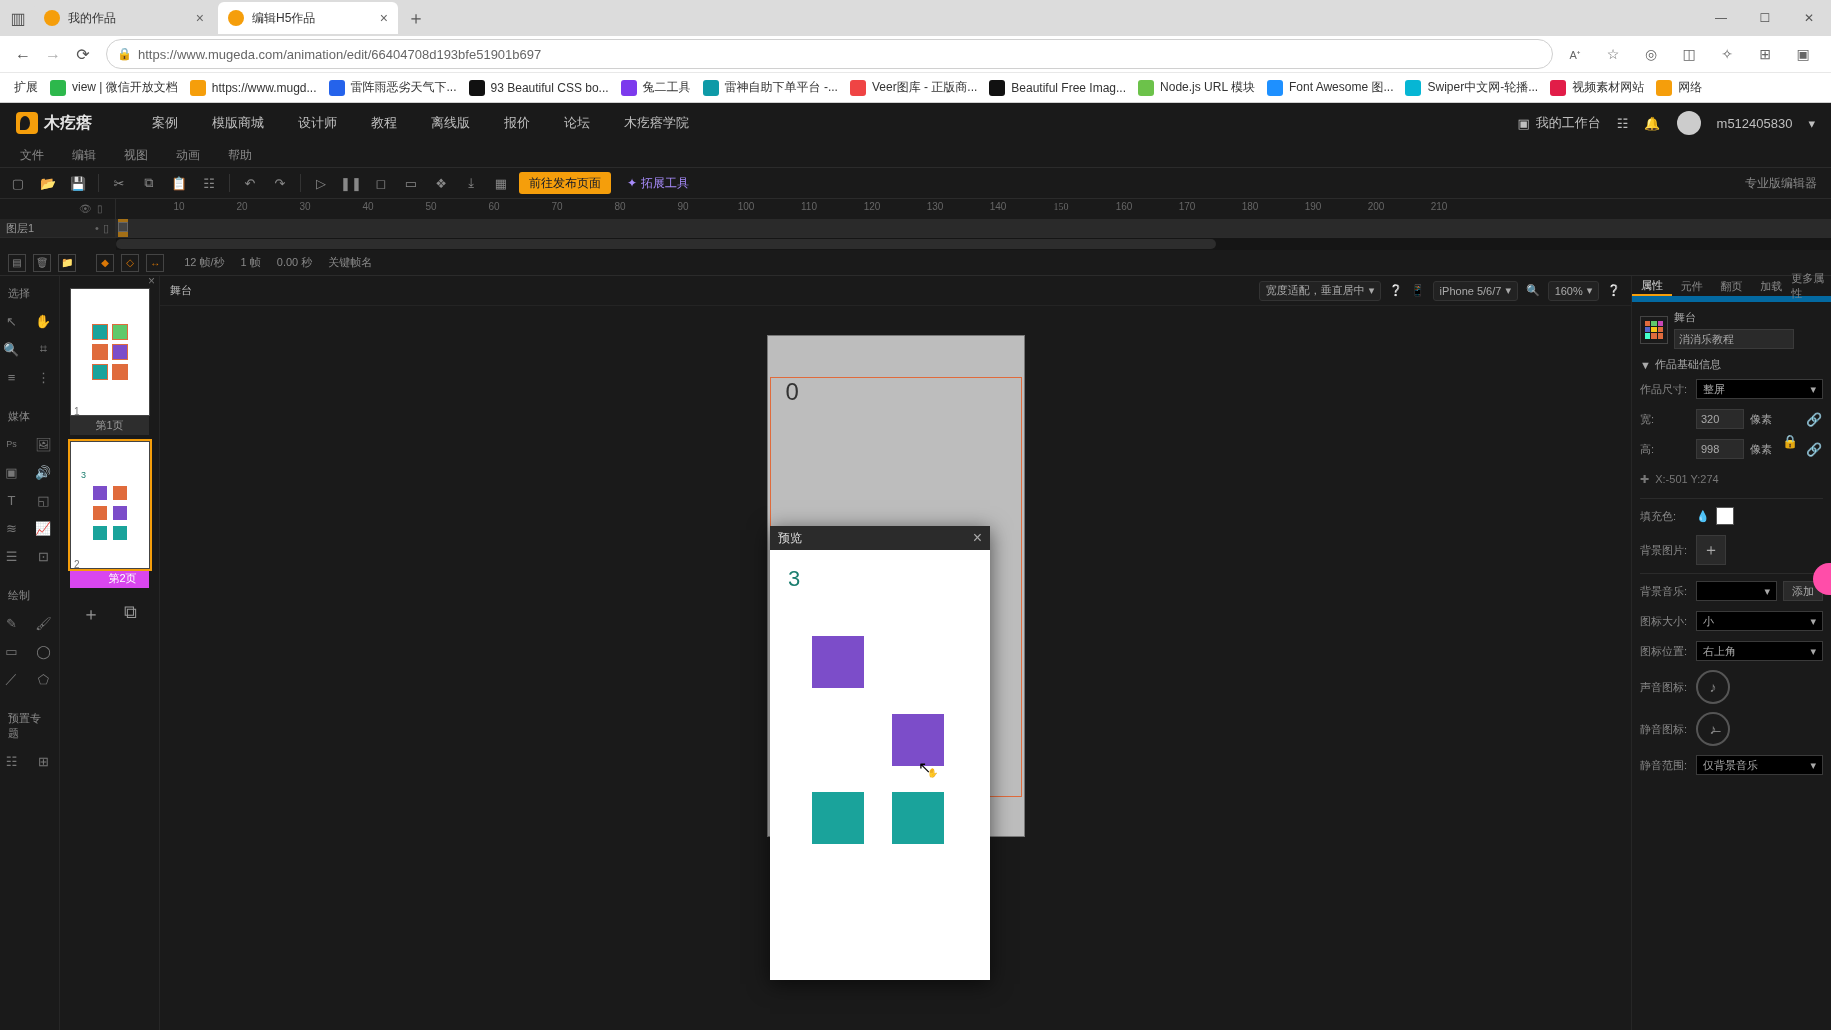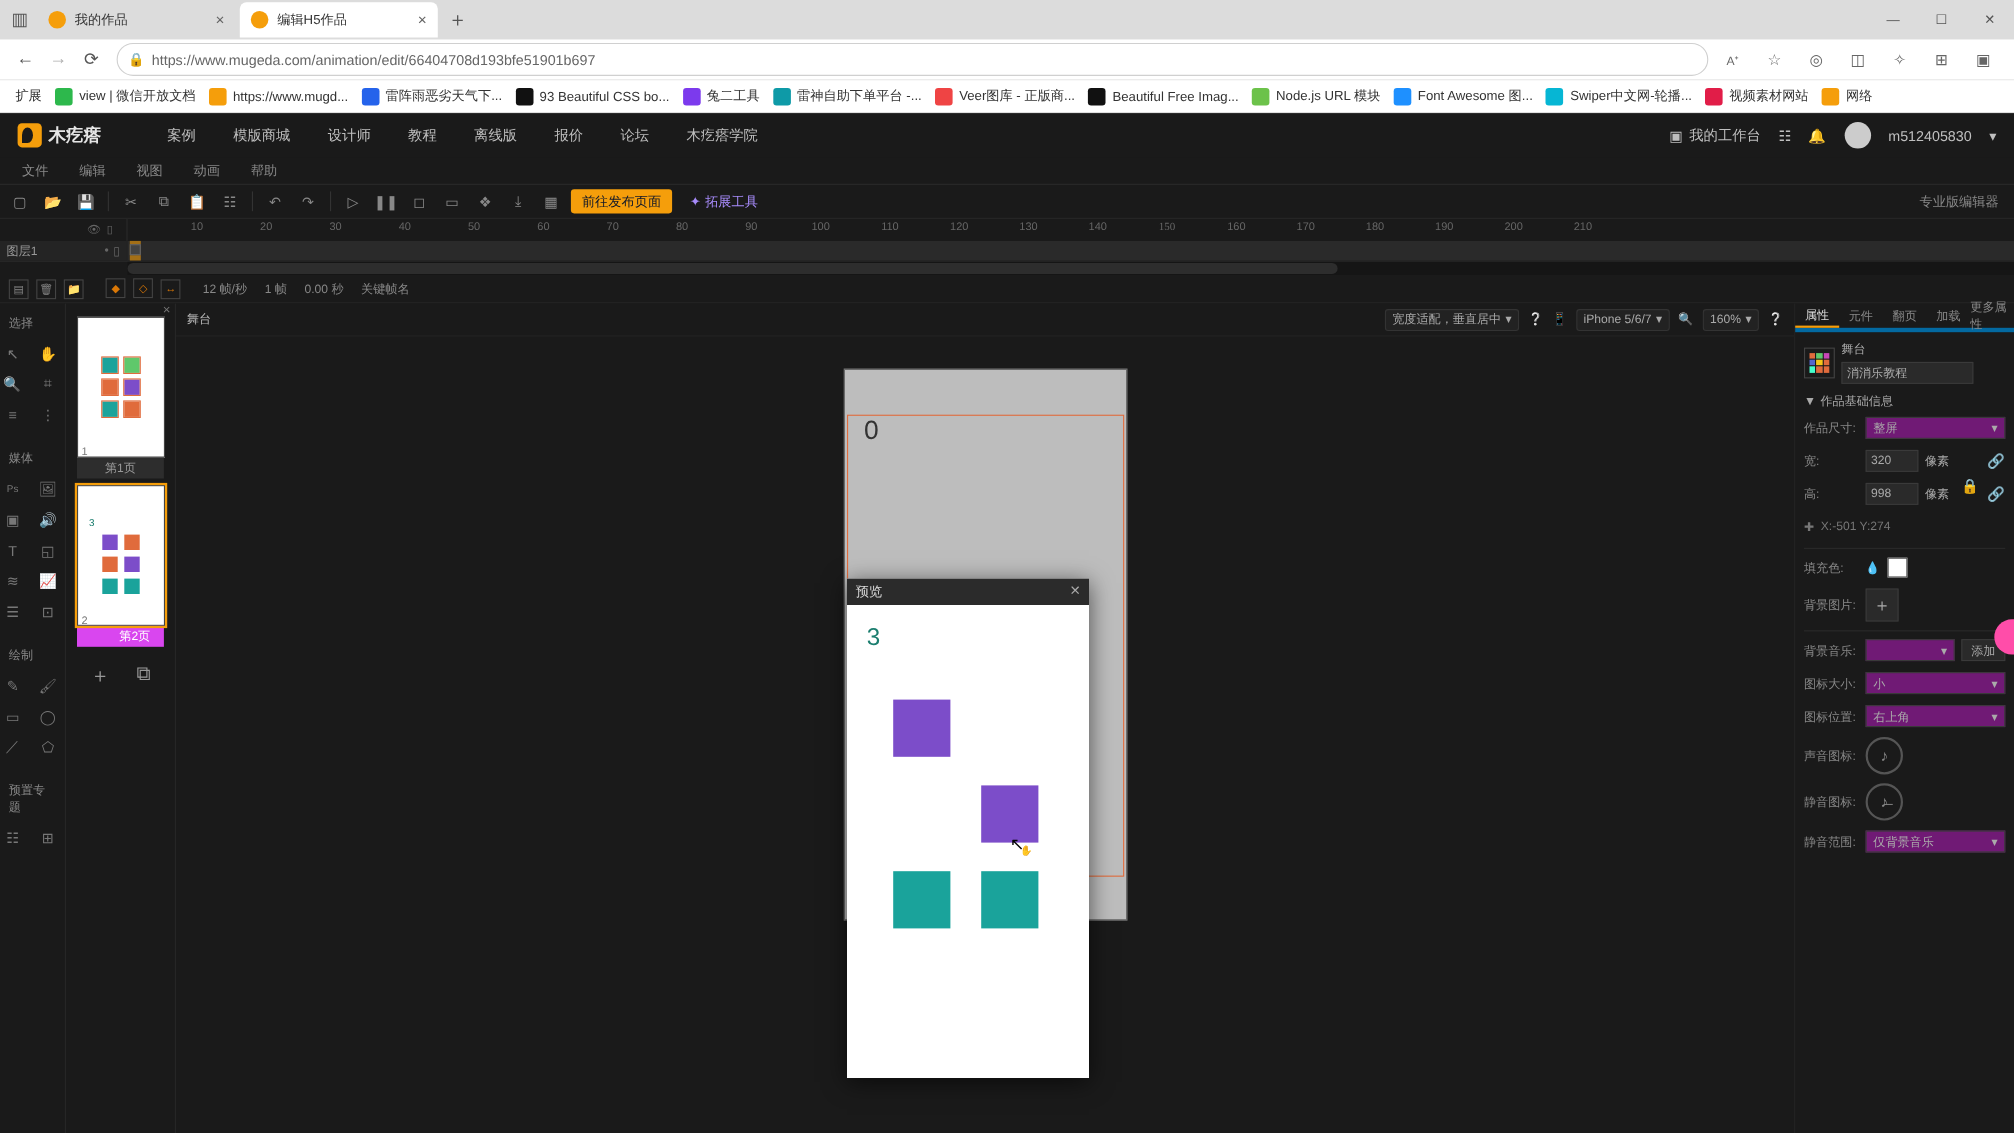--- a/index.html
+++ b/index.html
@@ -98,27 +98,27 @@
 .canvas-topbar .ct-right { margin-left: auto; display: flex; align-items: center; gap: 8px; }
 .ct-pill { display: flex; align-items: center; height: 20px; padding: 0 6px; border: 1px solid #333; border-radius: 3px; background: #222; font-size: 11px; }
 
 .stage-wrap { position: absolute; left: 50%; top: 60px; transform: translateX(-50%); }
 .stage { width: 256px; height: 500px; background: #bdbdbd; outline: 1px solid #777; position: relative; }
 .stage-inner { position: absolute; top: 42px; left: 3px; right: 3px; bottom: 40px; outline: 1px solid #e06b3c; }
 .stage-score { position: absolute; top: 42px; left: 18px; font-size: 24px; color: #333; font-weight: 500; }
 .stage-sym { position: absolute; width: 10px; height: 10px; display: flex; align-items: center; justify-content: center; font-size: 12px; color: #666; }
 
 .rightcol { width: 200px; background: #1a1a1a; border-left: 1px solid #262626; display: flex; flex-direction: column; font-size: 11px; color: #aaa; }
-.rc-tabs { display: flex; height: 26px; border-bottom: 4px solid #0369a1; }
+.rc-tabs { display: flex; height: 26px; border-bottom: 6px solid #0369a1; }
 .rc-tab { flex: 1; display: flex; align-items: center; justify-content: center; font-size: 11px; color: #888; }
 .rc-tab.active { color: #ddd; border-bottom: 2px solid #f59e0b; }
 .rc-body { padding: 8px; flex:1; overflow:auto; }
 .rc-row { display: flex; align-items: center; margin-bottom: 8px; gap: 6px; min-height: 22px; }
 .rc-row .k { width: 50px; color: #888; font-size: 11px; flex-shrink:0; }
-.rc-select { flex: 1; height: 20px; background: #701a75; border: 1px solid #3a3a3a; display: flex; align-items: center; justify-content: space-between; padding: 0 6px; font-size: 11px; }
+.rc-select { flex: 1; height: 20px; background: #000000; border: 1px solid #3a3a3a; display: flex; align-items: center; justify-content: space-between; padding: 0 6px; font-size: 11px; }
 .rc-input { width: 48px; height: 20px; background: #2a2a2a; border: 1px solid #3a3a3a; display: flex; align-items: center; padding: 0 4px; font-size: 11px; }
 .rc-stage-ico { width: 28px; height: 28px; border: 1px solid #444; display: flex; align-items: center; justify-content: center; }
 .rc-stage-ico-inner { width:18px; height:18px; display:grid; grid-template-columns:repeat(3,1fr); grid-template-rows:repeat(3,1fr); gap:1px; }
 .rc-stage-ico-inner div{ background:#e06b3c; }
 .rc-stage-ico-inner div:nth-child(2){background:#5fc86b;}
 .rc-stage-ico-inner div:nth-child(3){background:#c846b6;}
 .rc-stage-ico-inner div:nth-child(4){background:#56c;}
 .rc-stage-ico-inner div:nth-child(5){background:#f5c518;}
 .rc-stage-ico-inner div:nth-child(7){background:#4fc;}
 .rc-accordion { margin: 6px 0; color: #aaa; display: flex; align-items: center; gap: 4px; }

